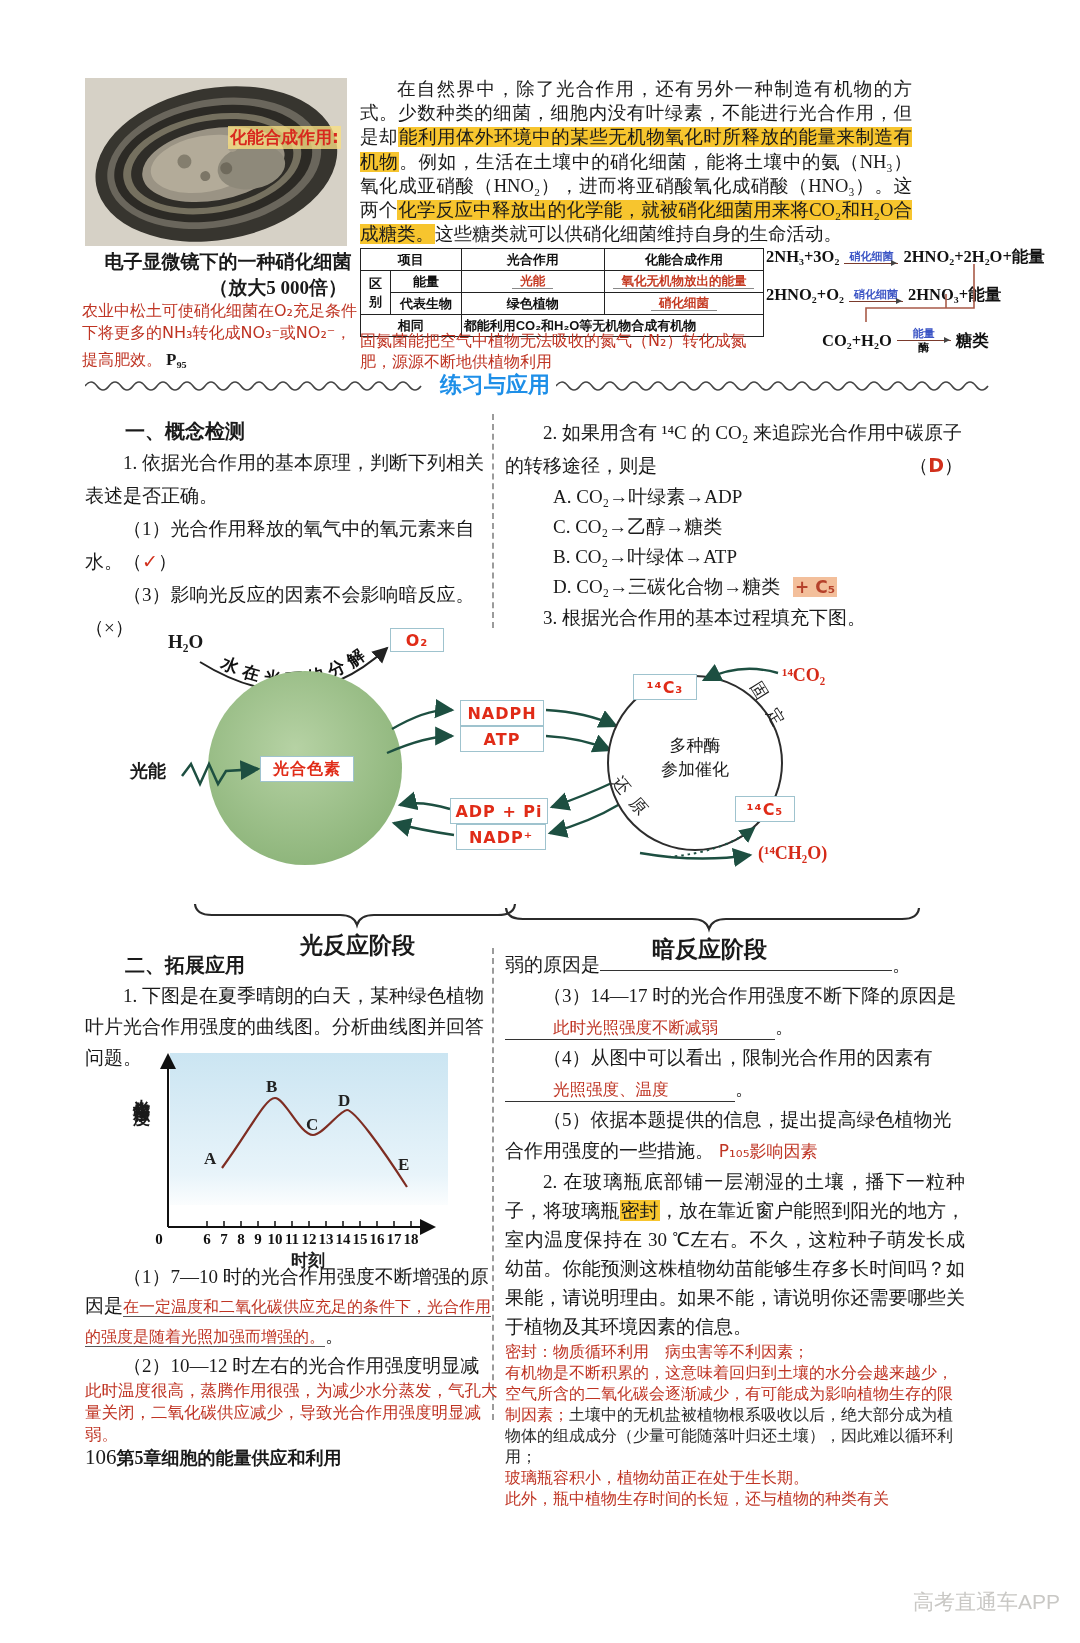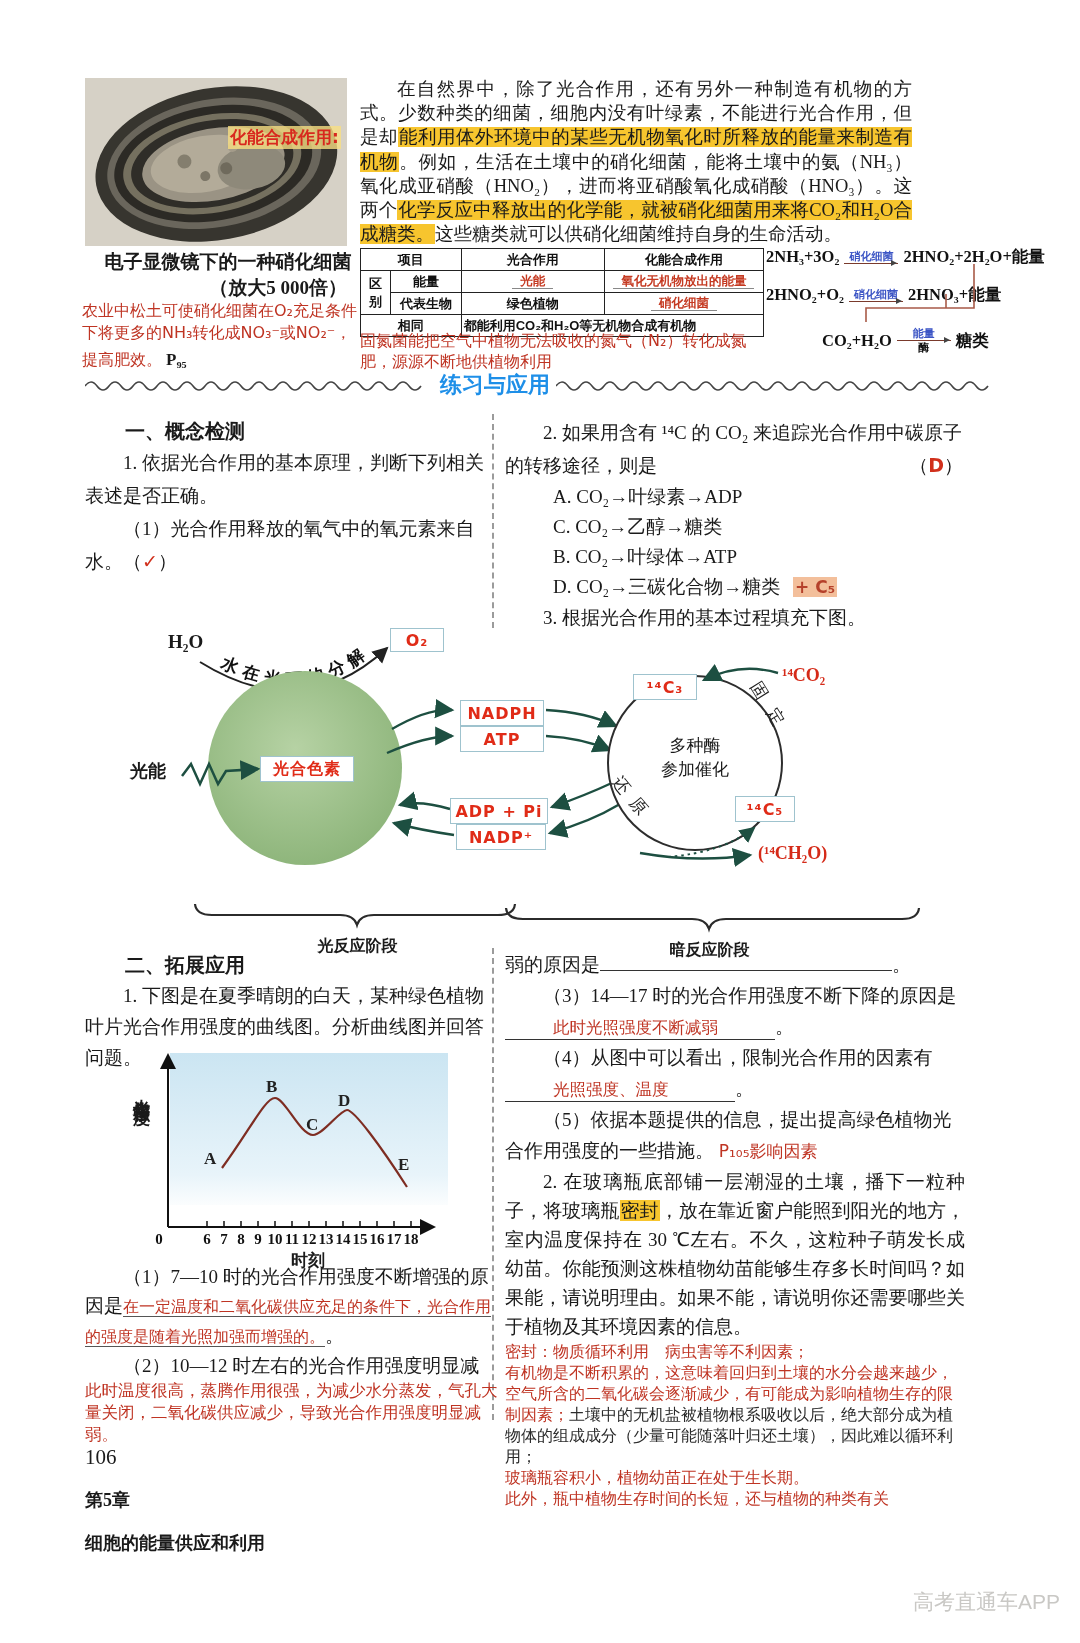--- a/index.html
+++ b/index.html
@@ -31,21 +31,21 @@
   table.cmp td{border:1.5px solid #222;padding:1px 2px;text-align:center;height:19px;}
   .tans{color:#c53a22;font-family:"DejaVu Sans",sans-serif;font-size:12.5px;border-bottom:1px solid #888;padding:0 8px;}
   .eq{position:absolute;display:flex;align-items:center;gap:5px;font-family:"Liberation Serif",serif;
       font-weight:bold;font-size:16.5px;color:#111;white-space:nowrap;}
   .eq .arr{display:flex;flex-direction:column;align-items:center;line-height:1;}
   .eq .alab{font-size:11px;font-family:"DejaVu Sans",sans-serif;color:#3c55c5;margin-bottom:1px;}
   .eq .blab{font-size:11px;font-family:"DejaVu Sans",sans-serif;color:#111;margin-top:1px;}
   .eq .aline{width:54px;height:0;border-top:1.6px solid #7a3a2c;position:relative;}
   .eq .aline::after{content:"";position:absolute;right:-2px;top:-4px;border:3.5px solid transparent;border-left:6px solid #444;}
   .divider{border-left:2px dashed #8a8a8a;width:0;opacity:.85;}
-  .stage{font-weight:bold;font-size:16px;text-align:center;}
+  .stage{font-weight:bold;font-size:23px;text-align:center;}
   .fixarc{transform:rotate(58deg);letter-spacing:14px;font-size:17px;color:#222;}
   .redarc{transform:rotate(50deg);letter-spacing:10px;font-size:17px;color:#222;}
   .ptlabel{position:absolute;font-family:"Liberation Serif",serif;font-weight:bold;font-size:17px;color:#222;}
   .tick{position:absolute;width:18px;text-align:center;font-family:"Liberation Serif",serif;font-weight:bold;font-size:15px;color:#111;}
   .notes{font-family:"DejaVu Sans",sans-serif;font-size:16px;line-height:21px;}
 </style>
 </head>
 <body>
 
 <div class="page">
@@ -153,20 +153,23 @@
   </svg>
 
   <div class="abs divider" style="left:492px;top:414px;height:214px;"></div>
   <div class="abs divider" style="left:492px;top:948px;height:472px;"></div>
 
   <div class="abs print" style="left:85px;top:416px;width:412px;">
     <p class="h2 indent">一、概念检测</p>
     <p class="indent" style="line-height:33px;">1. 依据光合作用的基本原理，判断下列相关表述是否正确。</p>
     <p class="indent" style="line-height:33px;">
       <span>（1）光合作用释放的氧气中的氧元素来自水。</span><span>（</span><span class="hw bold" style="color:#d1301c;">✓</span><span>）</span>
+    </p>
+    <p class="indent" style="line-height:33px;">
+      <span>（3）影响光反应的因素不会影响暗反应。</span><span>（</span><span>×</span><span>）</span>
     </p>
   </div>
 
   <div class="abs print" style="left:505px;top:416px;width:458px;">
     <p class="indent" style="line-height:33px;">
       <span>2. 如果用含有 ¹⁴C 的 CO₂ 来追踪光合作用中碳原子的转移途径，则是</span>
       <span class="fr"><span>（</span><span class="hw bold" style="color:#d1301c;">D</span><span>）</span></span>
     </p>
     <p style="line-height:30px;padding-left:48px;">A. CO₂→叶绿素→ADP</p>
     <p style="line-height:30px;padding-left:48px;">C. CO₂→乙醇→糖类</p>
@@ -304,21 +307,21 @@
     <div class="abs print bold" style="left:168px;top:200px;width:80px;text-align:center;font-size:17px;">时刻</div>
   </div>
 
   <div class="abs print" style="left:85px;top:1262px;width:414px;line-height:29px;">
     <p class="indent">
       <span>（1）7—10 时的光合作用强度不断增强的原因是</span><span class="ansflow">在一定温度和二氧化碳供应充足的条件下，光合作用的强度是随着光照加强而增强的。</span><span>。</span>
     </p>
     <p class="indent">（2）10—12 时左右的光合作用强度明显减</p>
     <p class="hw red" style="font-size:16.5px;line-height:22px;">此时温度很高，蒸腾作用很强，为减少水分蒸发，气孔大量关闭，二氧化碳供应减少，导致光合作用强度明显减弱。</p>
   </div>
-  <div class="abs" style="left:85px;top:1442px;display:flex;align-items:baseline;gap:12px;flex-direction:column;">
+  <div class="abs" style="left:85px;top:1442px;display:flex;align-items:baseline;gap:0;">
     <span class="print" style="font-size:21px;">106</span>
     <span class="print bold" style="font-size:18px;">第5章</span>
     <span class="print bold" style="font-size:18px;">细胞的能量供应和利用</span>
   </div>
 
   <div class="abs print" style="left:505px;top:950px;width:460px;">
     <p style="line-height:30px;">
       <span>弱的原因是</span><span class="blank"></span><span>。</span>
     </p>
     <p class="indent" style="line-height:31px;">

